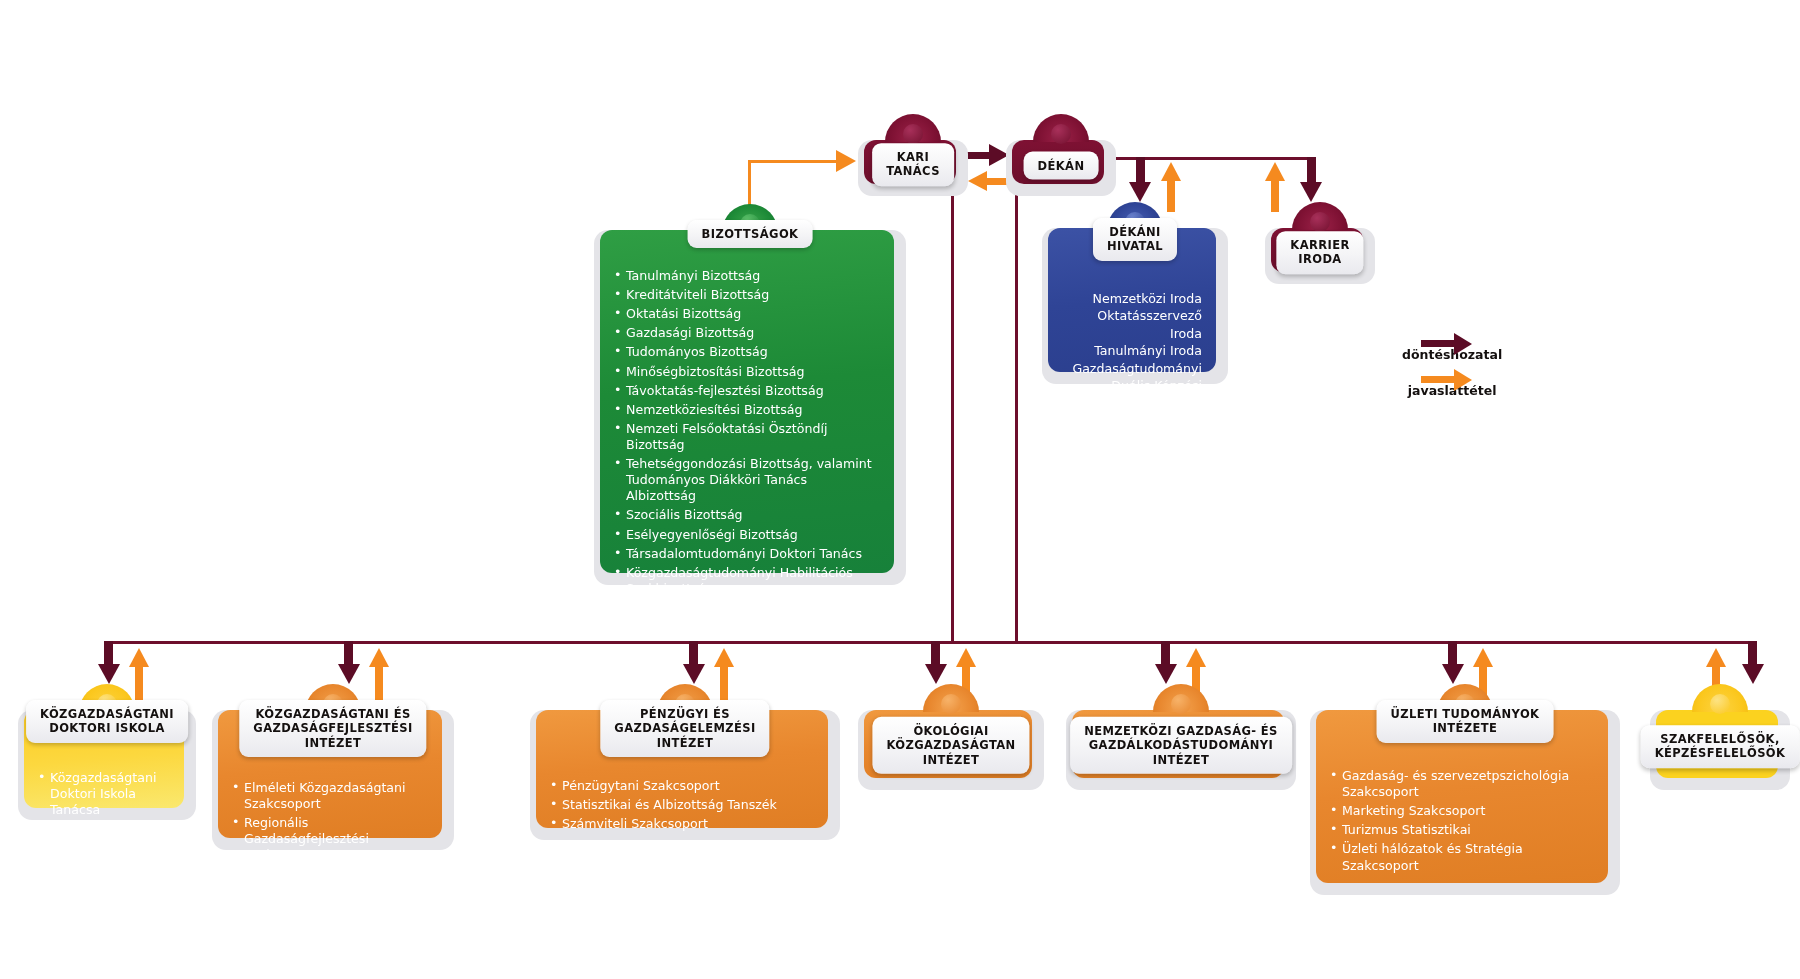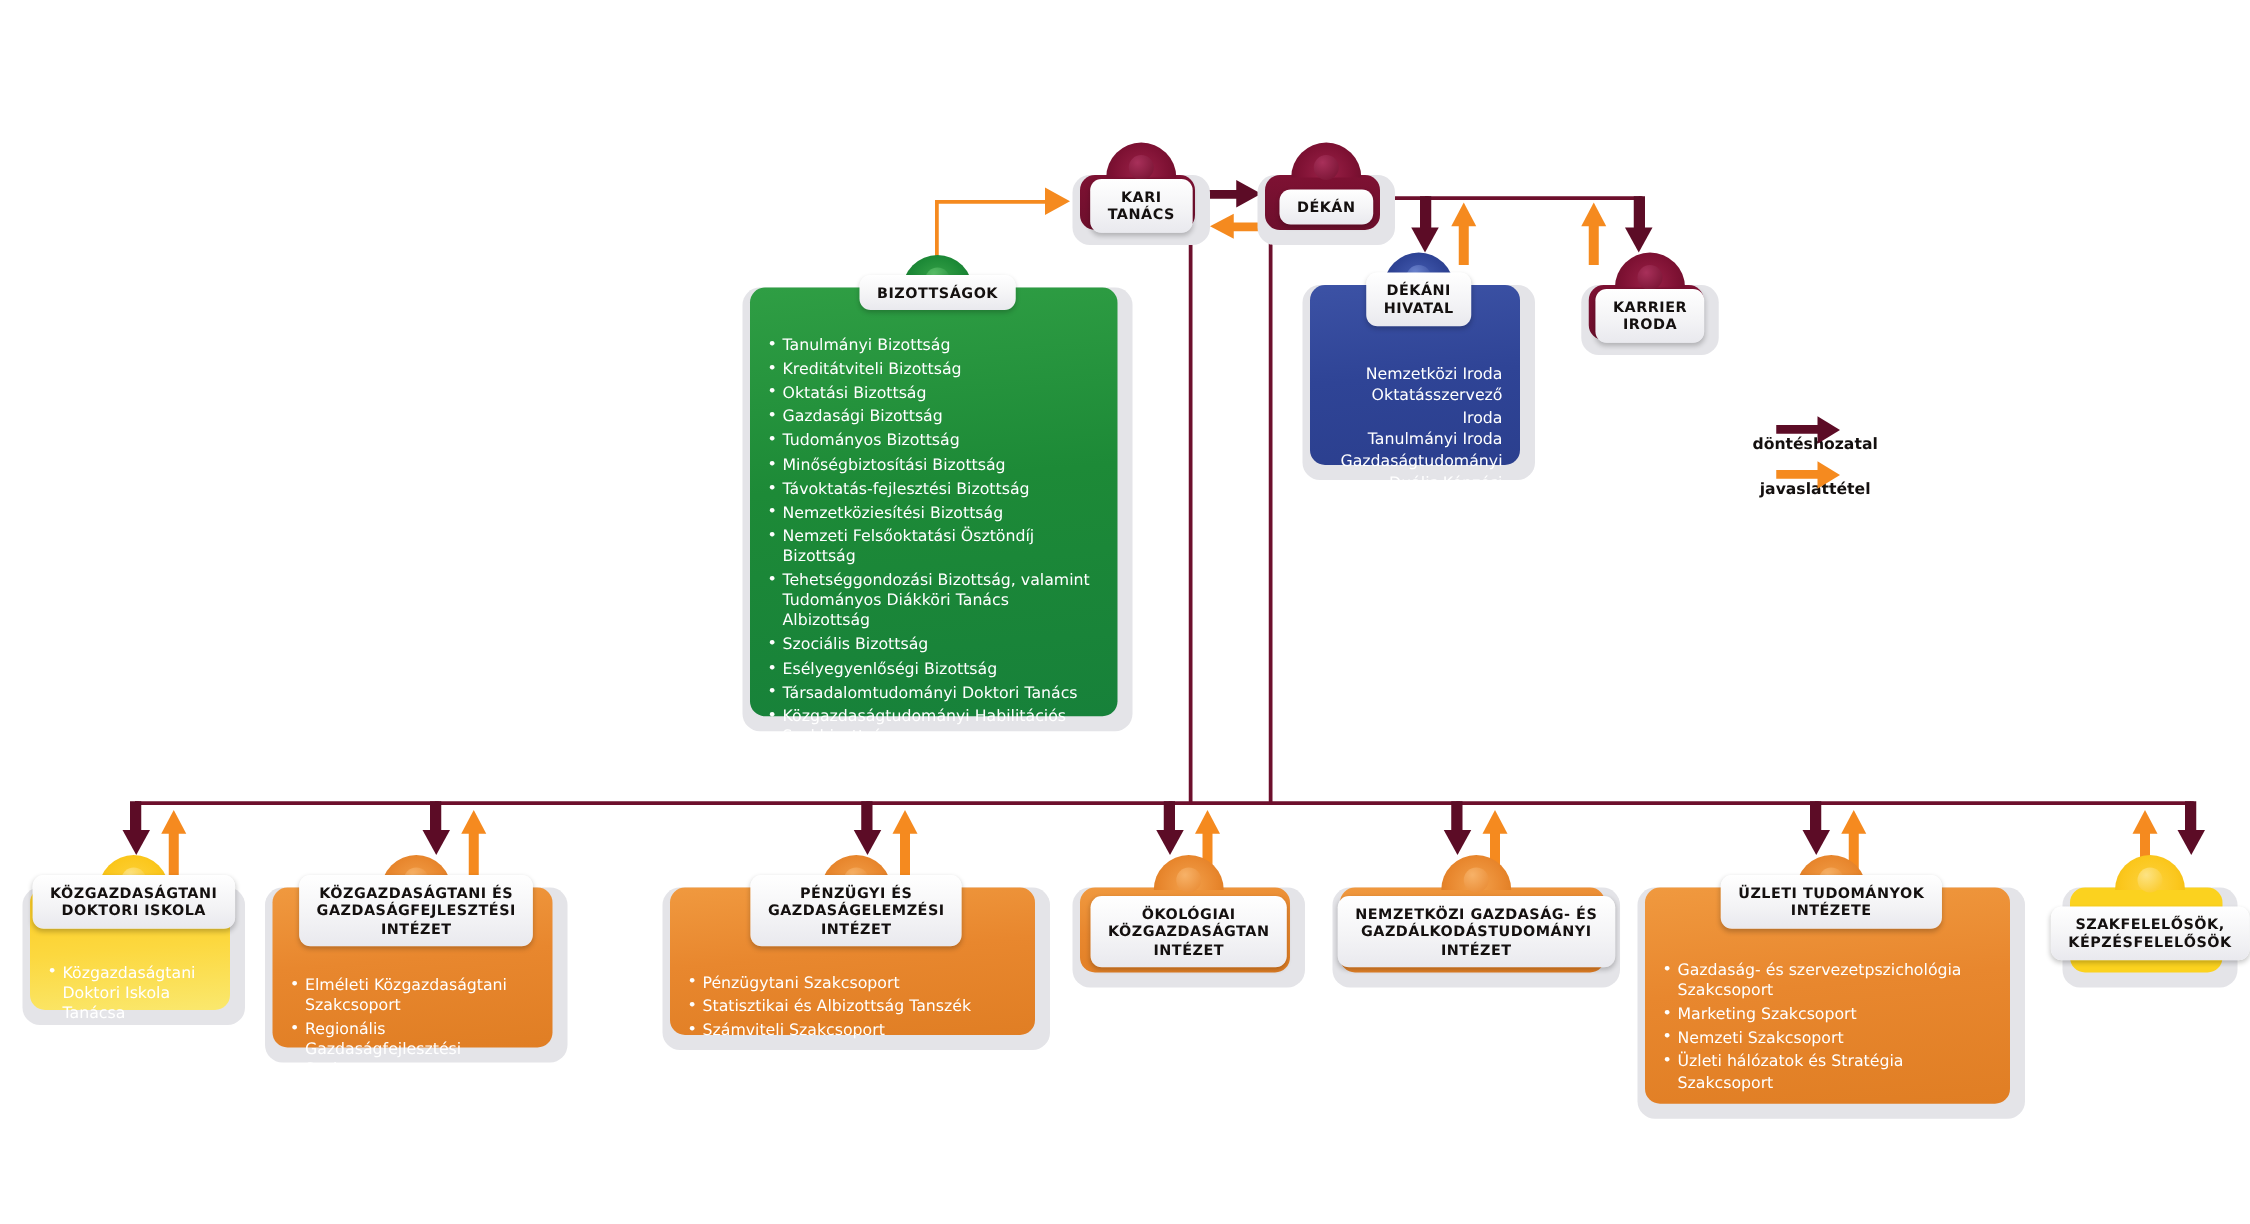--- a/index.html
+++ b/index.html
@@ -301,21 +301,21 @@
 INTÉZET</div>
   </div>
 
   <div class="node c-orange" style="left:1310px;top:710px;width:310px;height:185px;">
     <div class="shadowcard"></div>
     <div class="knob"></div>
     <div class="body" style="padding-top:58px;">
       <ul class="ul">
         <li>Gazdaság- és szervezetpszichológia Szakcsoport</li>
         <li>Marketing Szakcsoport</li>
-        <li>Nemzeti Szakcsoport</li>
+        <li>Turizmus Statisztikai</li>
         <li>Üzleti hálózatok és Stratégia Szakcsoport</li>
       </ul>
     </div>
     <div class="plate" style="top:-10px;white-space:pre;">ÜZLETI TUDOMÁNYOK
 INTÉZETE</div>
   </div>
 
   <div class="node c-yellow2 titleonly" style="left:1650px;top:710px;width:140px;height:80px;">
     <div class="shadowcard"></div>
     <div class="knob"></div>

